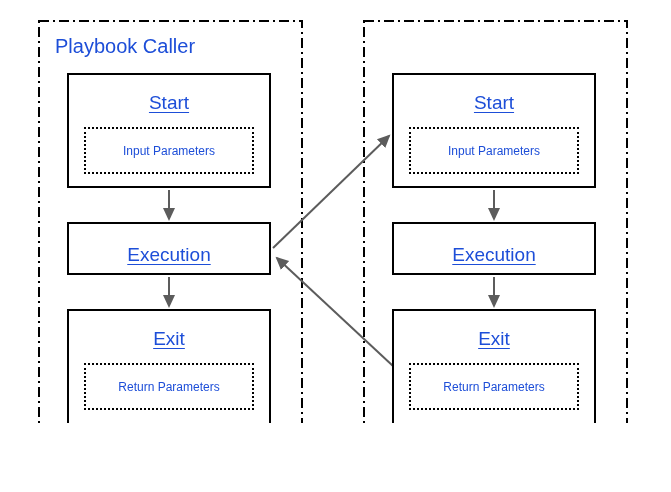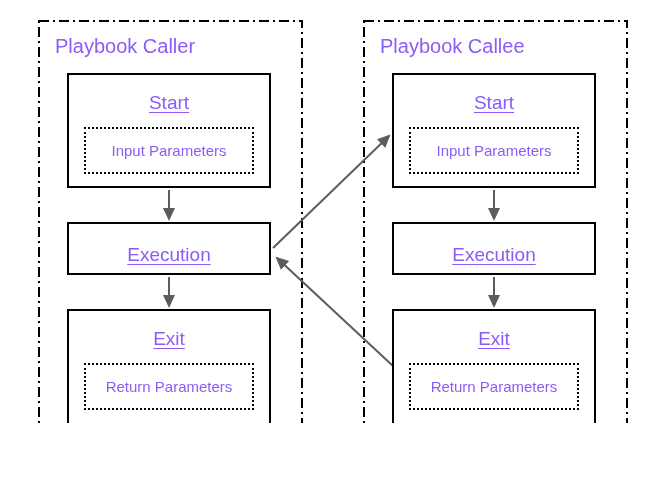--- a/index.html
+++ b/index.html
@@ -2,21 +2,21 @@
 <html><head>
 <meta charset="utf-8">
 <style>
   html, body { margin: 0; padding: 0; background: #ffffff; }
   .canvas {
     position: relative;
     width: 671px;
     height: 423px;
     background: #ffffff;
     font-family: "Liberation Sans", sans-serif;
-    color: #8b5cf6;
+    color: #1d4ed8;
     overflow: hidden;
   }
   .layer-svg {
     position: absolute;
     left: 0; top: 0;
     width: 671px; height: 492px;
   }
   .group-title {
     position: absolute;
     font-size: 20px;
@@ -48,21 +48,21 @@
     position: absolute;
     box-sizing: border-box;
     left: 15px;
     top: 52px;
     width: 170px;
     height: 47px;
     border: 2px dotted #000000;
     display: flex;
     align-items: center;
     justify-content: center;
-    font-size: 15px;
+    font-size: 12px;
     white-space: nowrap;
   }
 </style>
 </head>
 <body>
 
 <div class="canvas">
 
   <svg class="layer-svg" viewBox="0 0 671 492" xmlns="http://www.w3.org/2000/svg">
     <defs>
@@ -78,21 +78,20 @@
     <line x1="169" y1="277" x2="169" y2="306" stroke="#5c5c5c" stroke-width="2" marker-end="url(#ah)"></line>
 
     <line x1="494" y1="190" x2="494" y2="219" stroke="#5c5c5c" stroke-width="2" marker-end="url(#ah)"></line>
     <line x1="494" y1="277" x2="494" y2="306" stroke="#5c5c5c" stroke-width="2" marker-end="url(#ah)"></line>
 
     <line x1="273" y1="248" x2="389" y2="136" stroke="#5c5c5c" stroke-width="2" marker-end="url(#ah)"></line>
     <line x1="393" y1="366" x2="277" y2="258" stroke="#5c5c5c" stroke-width="2" marker-end="url(#ah)"></line>
   </svg>
 
   <div class="group-title" style="left:55px; top:35px;">Playbook Caller</div>
-  <div class="group-title" style="left:380px; top:35px;">Playbook Callee</div>
 
   <div class="node" style="left:67px; top:73px; width:204px; height:115px;">
     <div class="node-label">Start</div>
     <div class="param-box">
       <span>Input Parameters</span>
     </div>
   </div>
 
   <div class="node node--center" style="left:67px; top:222px; width:204px; height:53px;">
     <div class="node-label">Execution</div>

